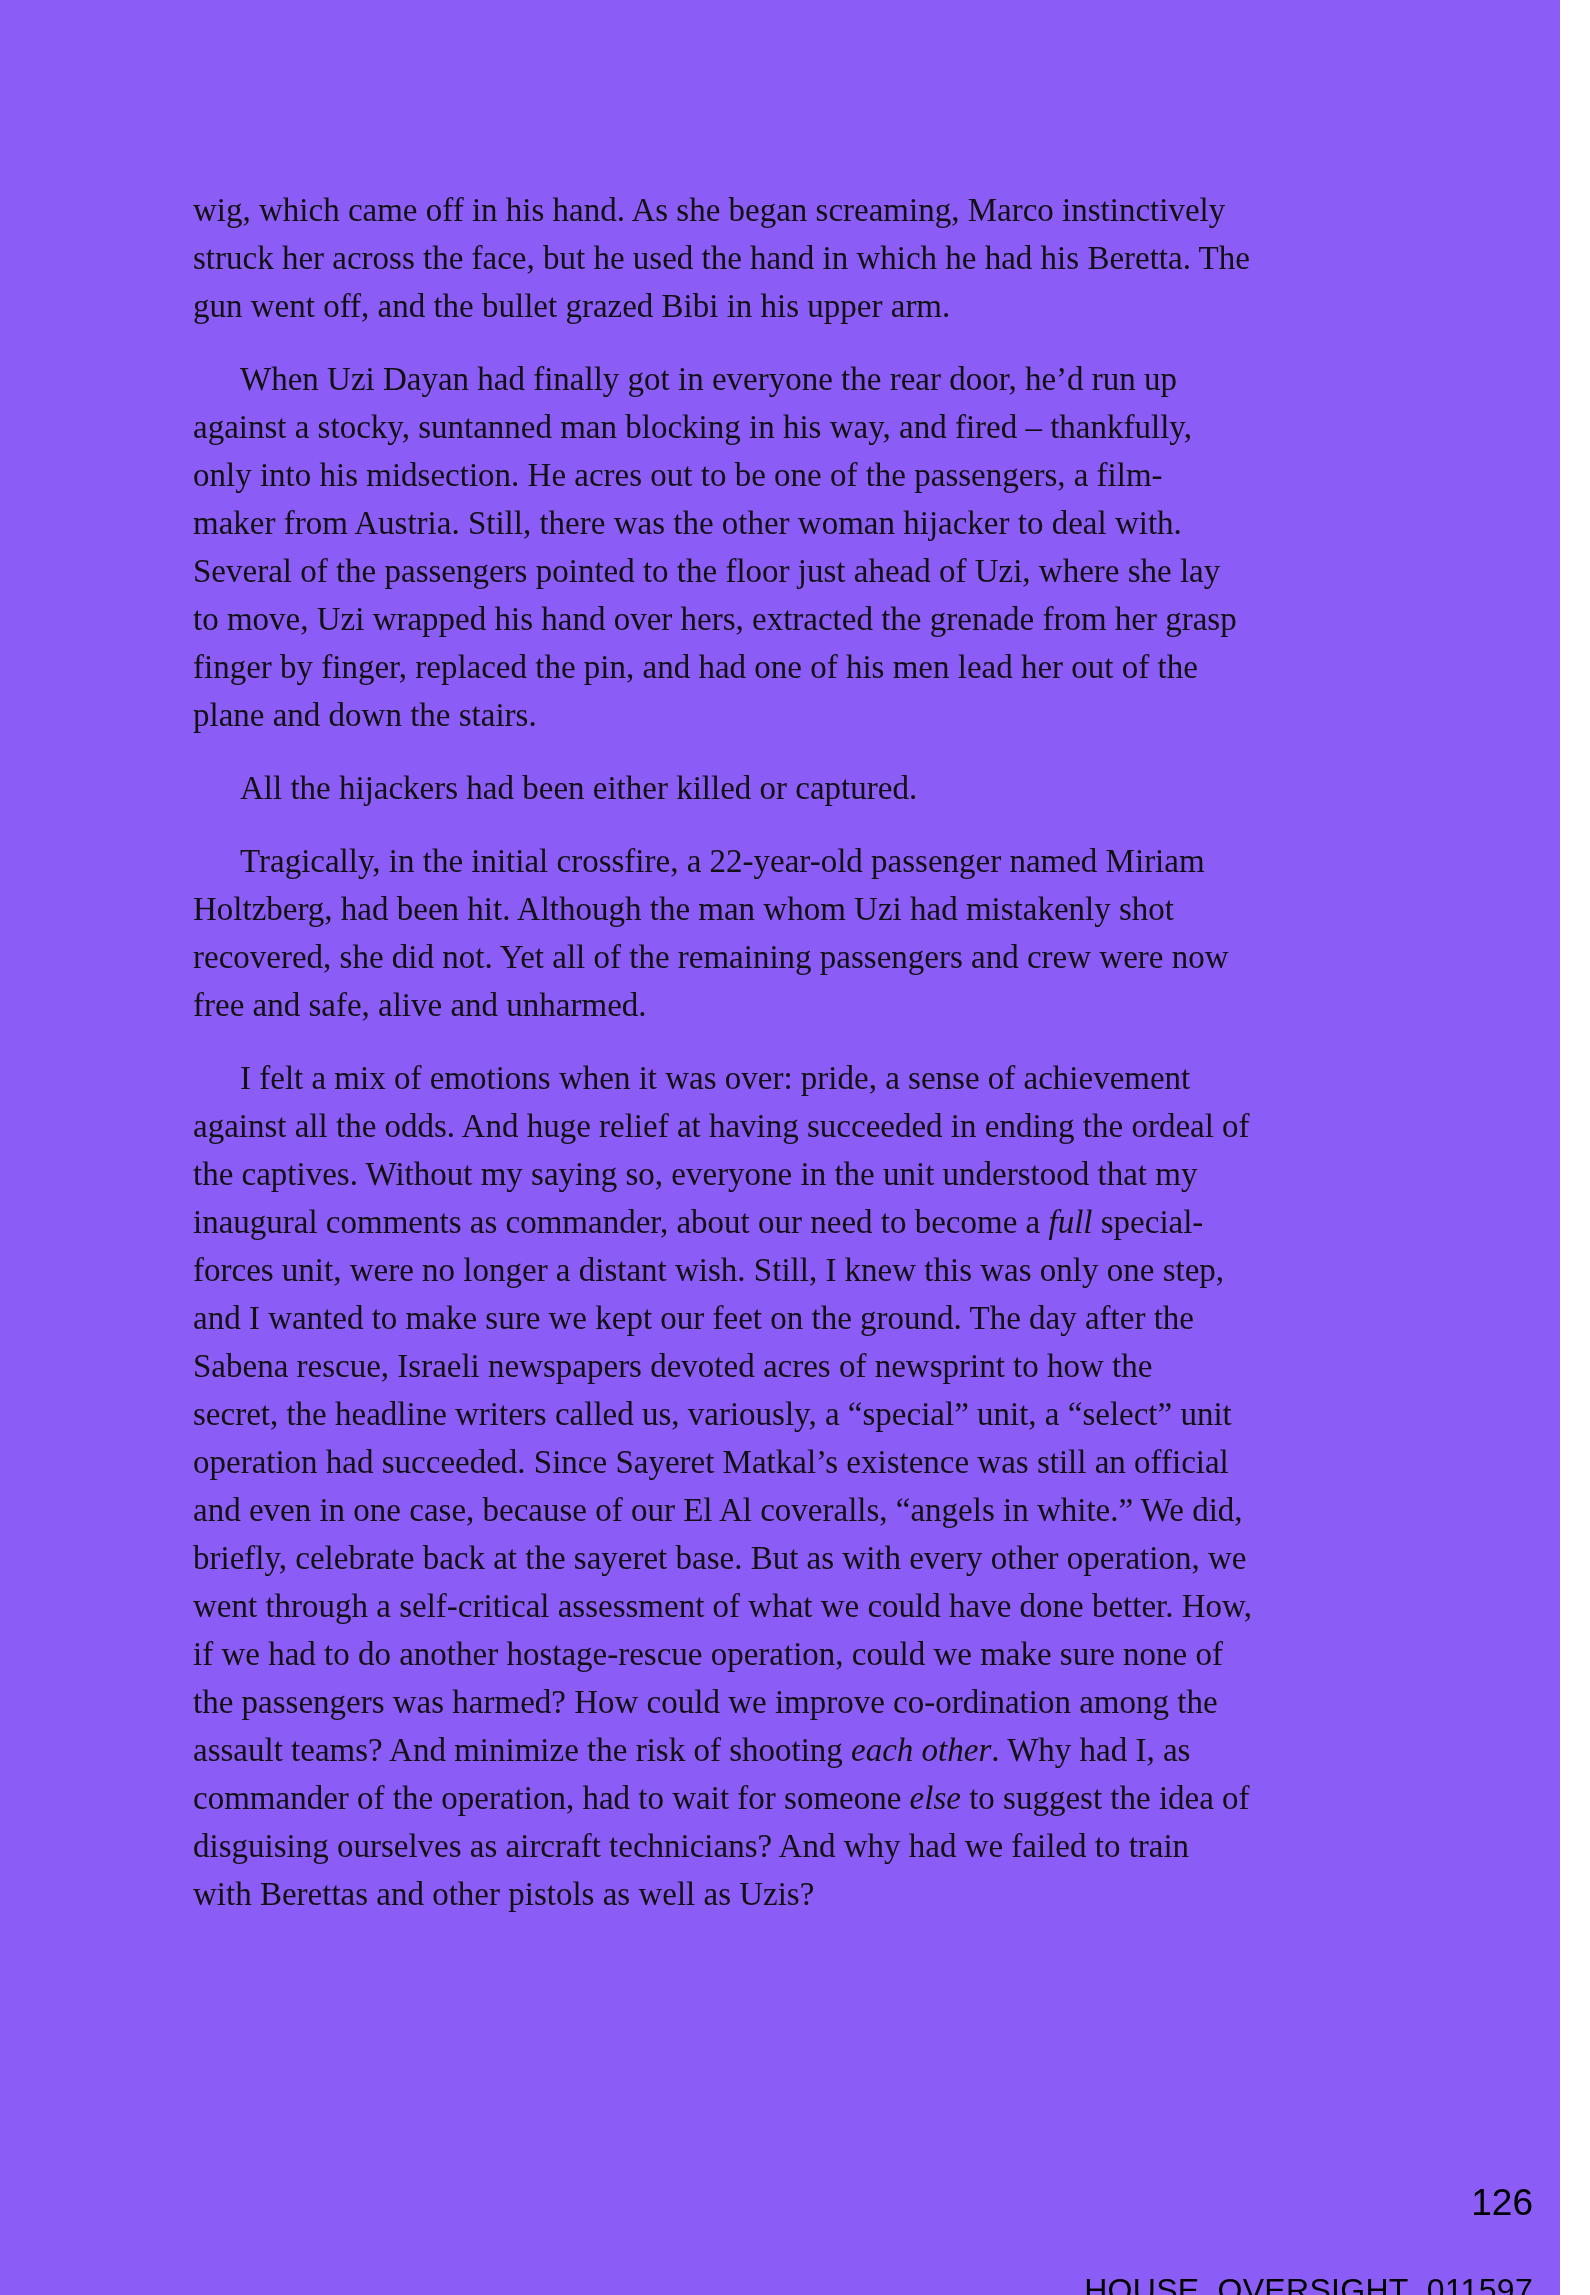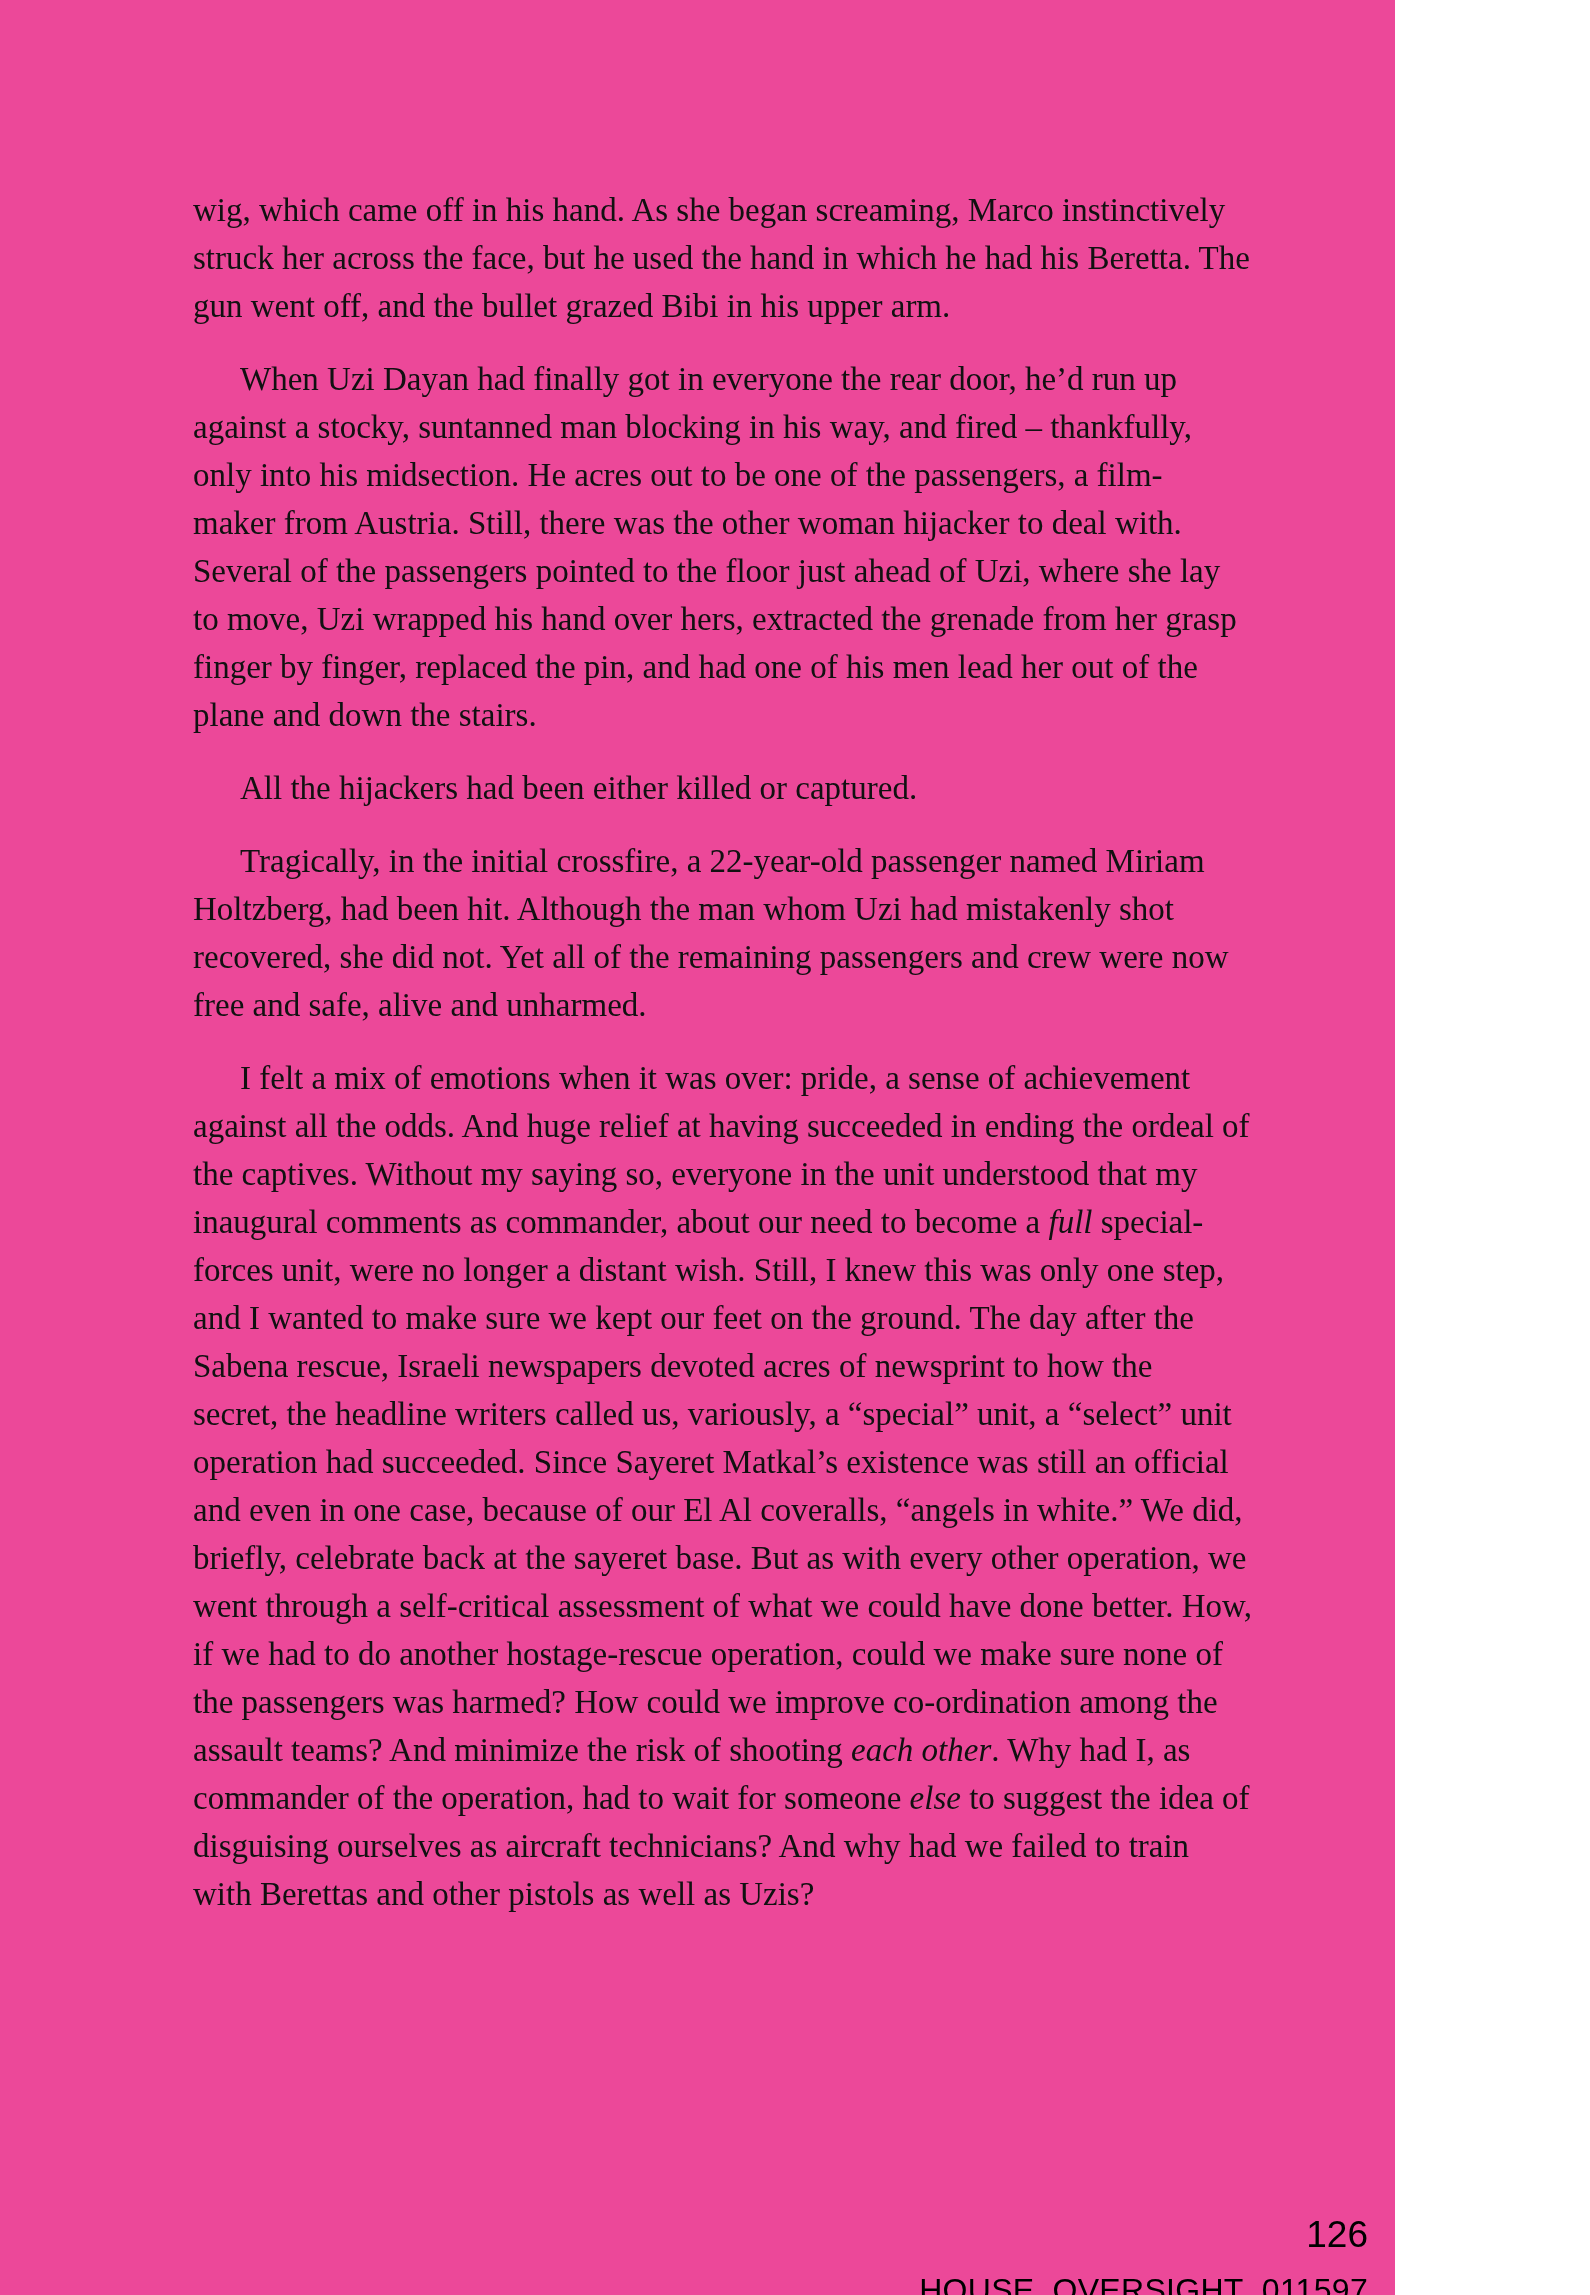--- a/index.html
+++ b/index.html
@@ -1,32 +1,32 @@
 <!DOCTYPE html>
 <html style="font-size:10.3px"><head>
 <meta charset="utf-8">
 <style>
   html, body { margin: 0; padding: 0; background: #ffffff; }
   body { width: 1591px; height: 2295px; position: relative; overflow: hidden; }
-  .page { position: absolute; left: 0; top: 0; width: 1395px; height: 2295px; background: #ec4899; text-decoration: underline; }
+  .page { position: absolute; left: 0; top: 0; width: 1560px; height: 2295px; background: #8b5cf6; text-decoration: underline; }
   .body-text {
     position: absolute; left: 193px; top: 186px; width: 1219px;
     font-family: "Liberation Serif", "DejaVu Serif", serif;
     font-size: 33px; line-height: 48px; color: #111;
   }
   .para { margin: 0 0 25px 0; text-indent: 47px; }
   .line { display: block; white-space: nowrap; }
   .para .line + .line { text-indent: 0; }
   .para .line { text-indent: 0; }
   .para .line.indent { padding-left: 47px; }
   em { font-style: italic; }
   .page-number {
     position: absolute; right: 27px; top: 2182px;
     font-family: "Liberation Sans", "DejaVu Sans", sans-serif;
-    font-size: 37px; color: #000; margin-top: 32px;
+    font-size: 37px; color: #000;
   }
   .bates {
     position: absolute; right: 27px; top: 2251px;
     font-family: "Liberation Sans", "DejaVu Sans", sans-serif;
     font-size: 32px; color: #000; letter-spacing: 0.3px; margin-top: 21px;
   }
 </style>
 </head>
 <body>
 

